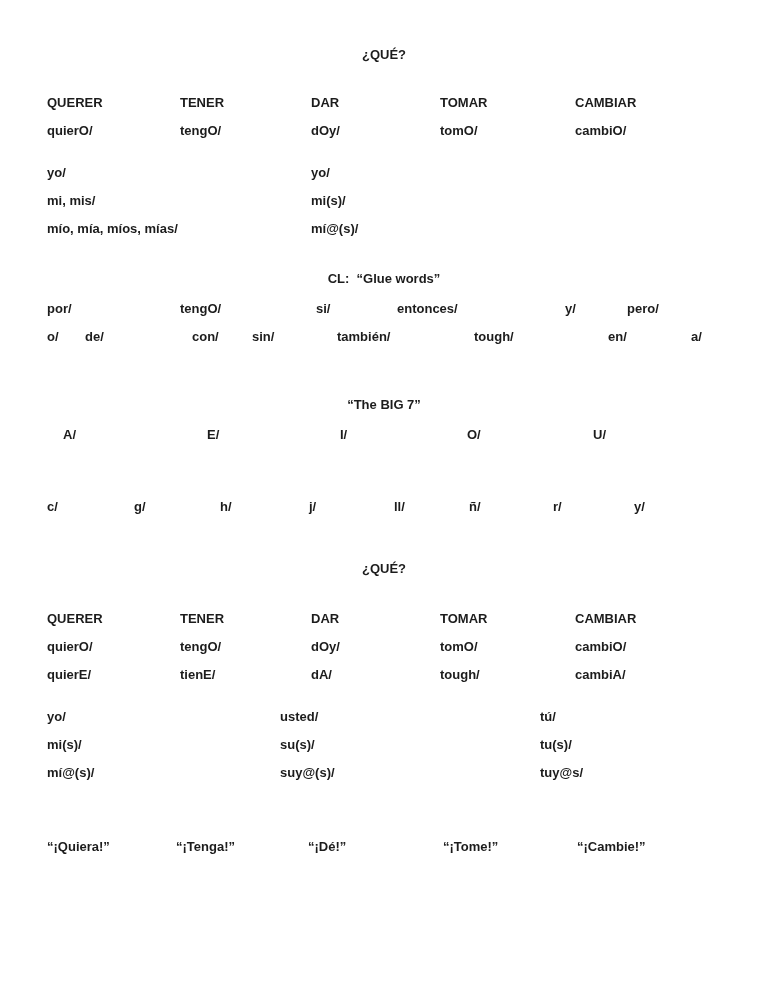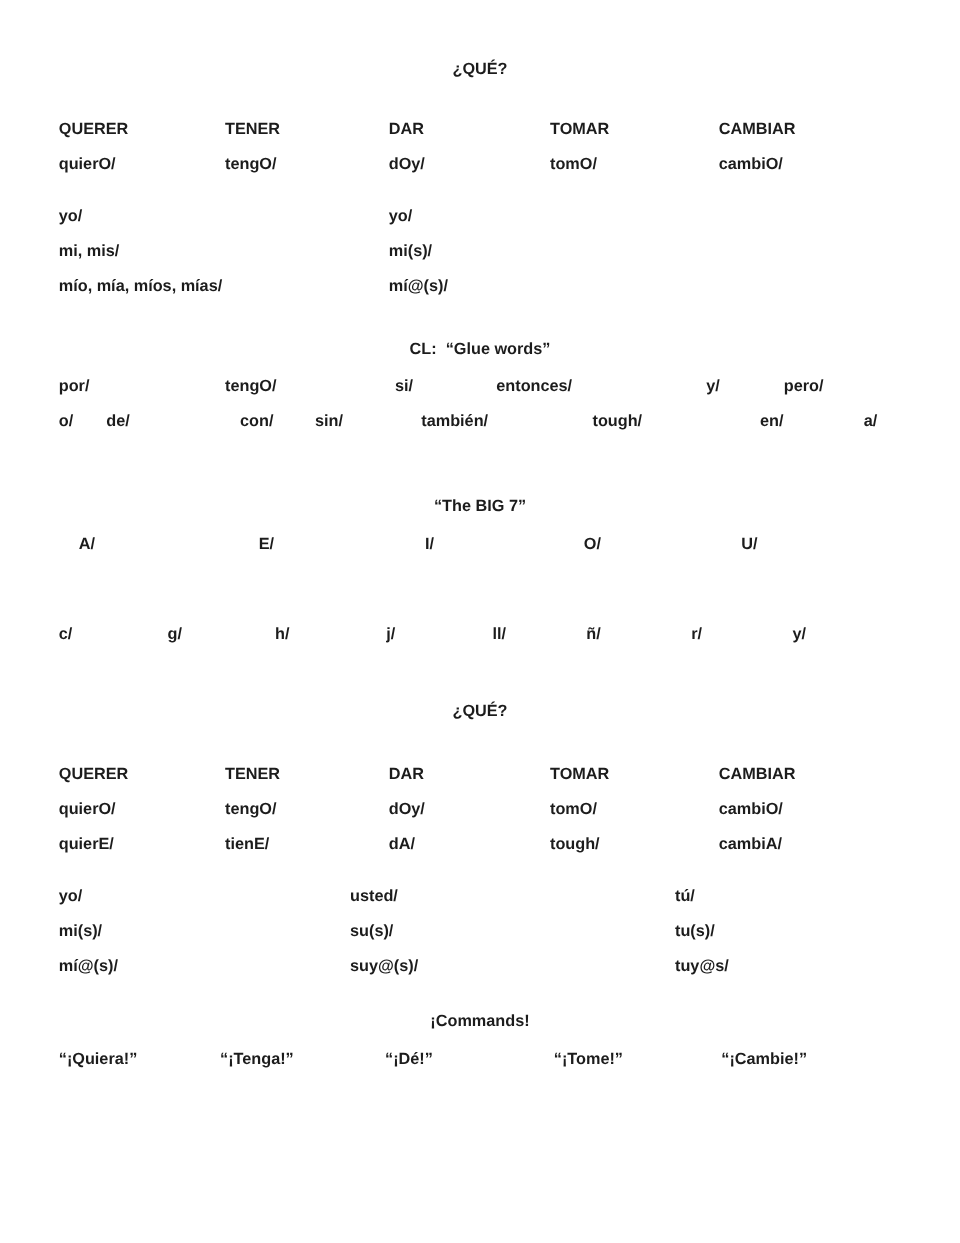--- a/index.html
+++ b/index.html
@@ -111,20 +111,19 @@
   <span class="t" style="left:47px;top:710px">yo/</span>
   <span class="t" style="left:47px;top:738px">mi(s)/</span>
   <span class="t" style="left:47px;top:766px">mí@(s)/</span>
   <span class="t" style="left:280px;top:710px">usted/</span>
   <span class="t" style="left:280px;top:738px">su(s)/</span>
   <span class="t" style="left:280px;top:766px">suy@(s)/</span>
   <span class="t" style="left:540px;top:710px">tú/</span>
   <span class="t" style="left:540px;top:738px">tu(s)/</span>
   <span class="t" style="left:540px;top:766px">tuy@s/</span>
 
-  <div class="center" style="top:810px">¡Commands!</div>
   <span class="t" style="left:47px;top:840px">“¡Quiera!”</span>
   <span class="t" style="left:176px;top:840px">“¡Tenga!”</span>
   <span class="t" style="left:308px;top:840px">“¡Dé!”</span>
   <span class="t" style="left:443px;top:840px">“¡Tome!”</span>
   <span class="t" style="left:577px;top:840px">“¡Cambie!”</span>
 
 </div>
 
 </body></html>

